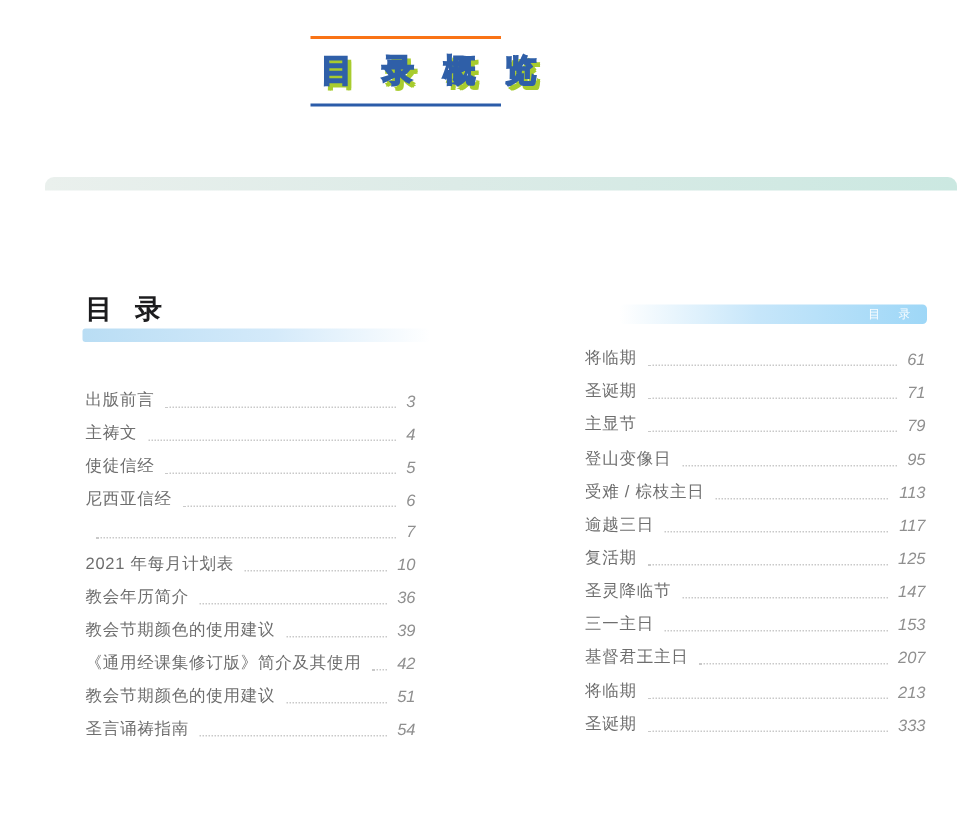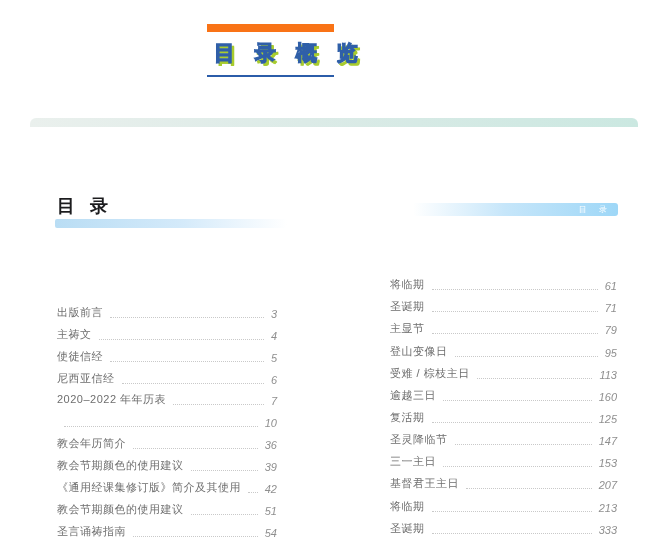--- a/index.html
+++ b/index.html
@@ -3,21 +3,21 @@
 <meta charset="utf-8">
 <style>
   html,body{margin:0;padding:0;background:#ffffff;}
   #stage{
     position:relative;width:646px;height:552px;background:#ffffff;overflow:hidden;
     font-family:"Liberation Sans","DejaVu Sans",sans-serif;
   }
   
   .banner{
     position:absolute;left:207px;top:24px;width:127px;
-    border-top:8px solid #f97316;border-bottom:2px solid #2b5ca9;
+    border-top:2px solid #f97316;border-bottom:2px solid #2b5ca9;
     text-align:center;padding:7px 0 8px 0;
   }
   .banner-title{
     display:inline-block;
     font-size:21px;font-weight:bold;color:#ffffff;letter-spacing:7px;margin-left:7px;
     -webkit-text-stroke:1.3px #2f5fa8;
     text-shadow:2px 3px 0 #a8cc2e,3px 3px 0 #a8cc2e,3px 2px 0 #a8cc2e;
     white-space:nowrap;
   }
   
@@ -39,21 +39,21 @@
   .corner-bar{
     position:absolute;left:413px;top:203px;width:205px;height:13px;border-radius:3px;
     background:linear-gradient(to right,rgba(255,255,255,0) 0%,#c6e6fa 45%,#9ed7f7 100%);
     display:flex;align-items:center;justify-content:flex-end;
   }
   .corner-bar-label{
     font-size:8px;color:rgba(255,255,255,.95);letter-spacing:5px;
     padding-right:6px;line-height:13px;white-space:nowrap;
   }
   
-  .toc-col{position:absolute;margin-top:46px;}
+  .toc-col{position:absolute;}
   #toc-left{left:57px;top:256px;width:220px;}
   #toc-right{left:390px;top:228px;width:227px;}
   .toc-row{
     display:flex;align-items:flex-end;box-sizing:border-box;padding-bottom:4px;
   }
   #toc-left .toc-row{height:21.9px;}
   #toc-right .toc-row{height:22.15px;}
   .toc-label{
     font-size:11px;color:#6e6e6e;white-space:nowrap;letter-spacing:.5px;
   }
@@ -98,25 +98,25 @@
         <span class="toc-label">使徒信经</span>
         <span class="toc-leader"></span>
         <span class="toc-page">5</span>
       </div>
     <div class="toc-row">
         <span class="toc-label">尼西亚信经</span>
         <span class="toc-leader"></span>
         <span class="toc-page">6</span>
       </div>
     <div class="toc-row">
-        <span class="toc-label">2020–2022 年年历表</span>
         <span class="toc-leader"></span>
         <span class="toc-page">7</span>
       </div>
     <div class="toc-row">
+        <span class="toc-label">2021 年每月计划表</span>
         <span class="toc-leader"></span>
         <span class="toc-page">10</span>
       </div>
     <div class="toc-row">
         <span class="toc-label">教会年历简介</span>
         <span class="toc-leader"></span>
         <span class="toc-page">36</span>
       </div>
     <div class="toc-row">
         <span class="toc-label">教会节期颜色的使用建议</span>
@@ -162,21 +162,21 @@
         <span class="toc-page">95</span>
       </div>
     <div class="toc-row">
         <span class="toc-label">受难 / 棕枝主日</span>
         <span class="toc-leader"></span>
         <span class="toc-page">113</span>
       </div>
     <div class="toc-row">
         <span class="toc-label">逾越三日</span>
         <span class="toc-leader"></span>
-        <span class="toc-page">160</span>
+        <span class="toc-page">117</span>
       </div>
     <div class="toc-row">
         <span class="toc-label">复活期</span>
         <span class="toc-leader"></span>
         <span class="toc-page">125</span>
       </div>
     <div class="toc-row">
         <span class="toc-label">圣灵降临节</span>
         <span class="toc-leader"></span>
         <span class="toc-page">147</span>

